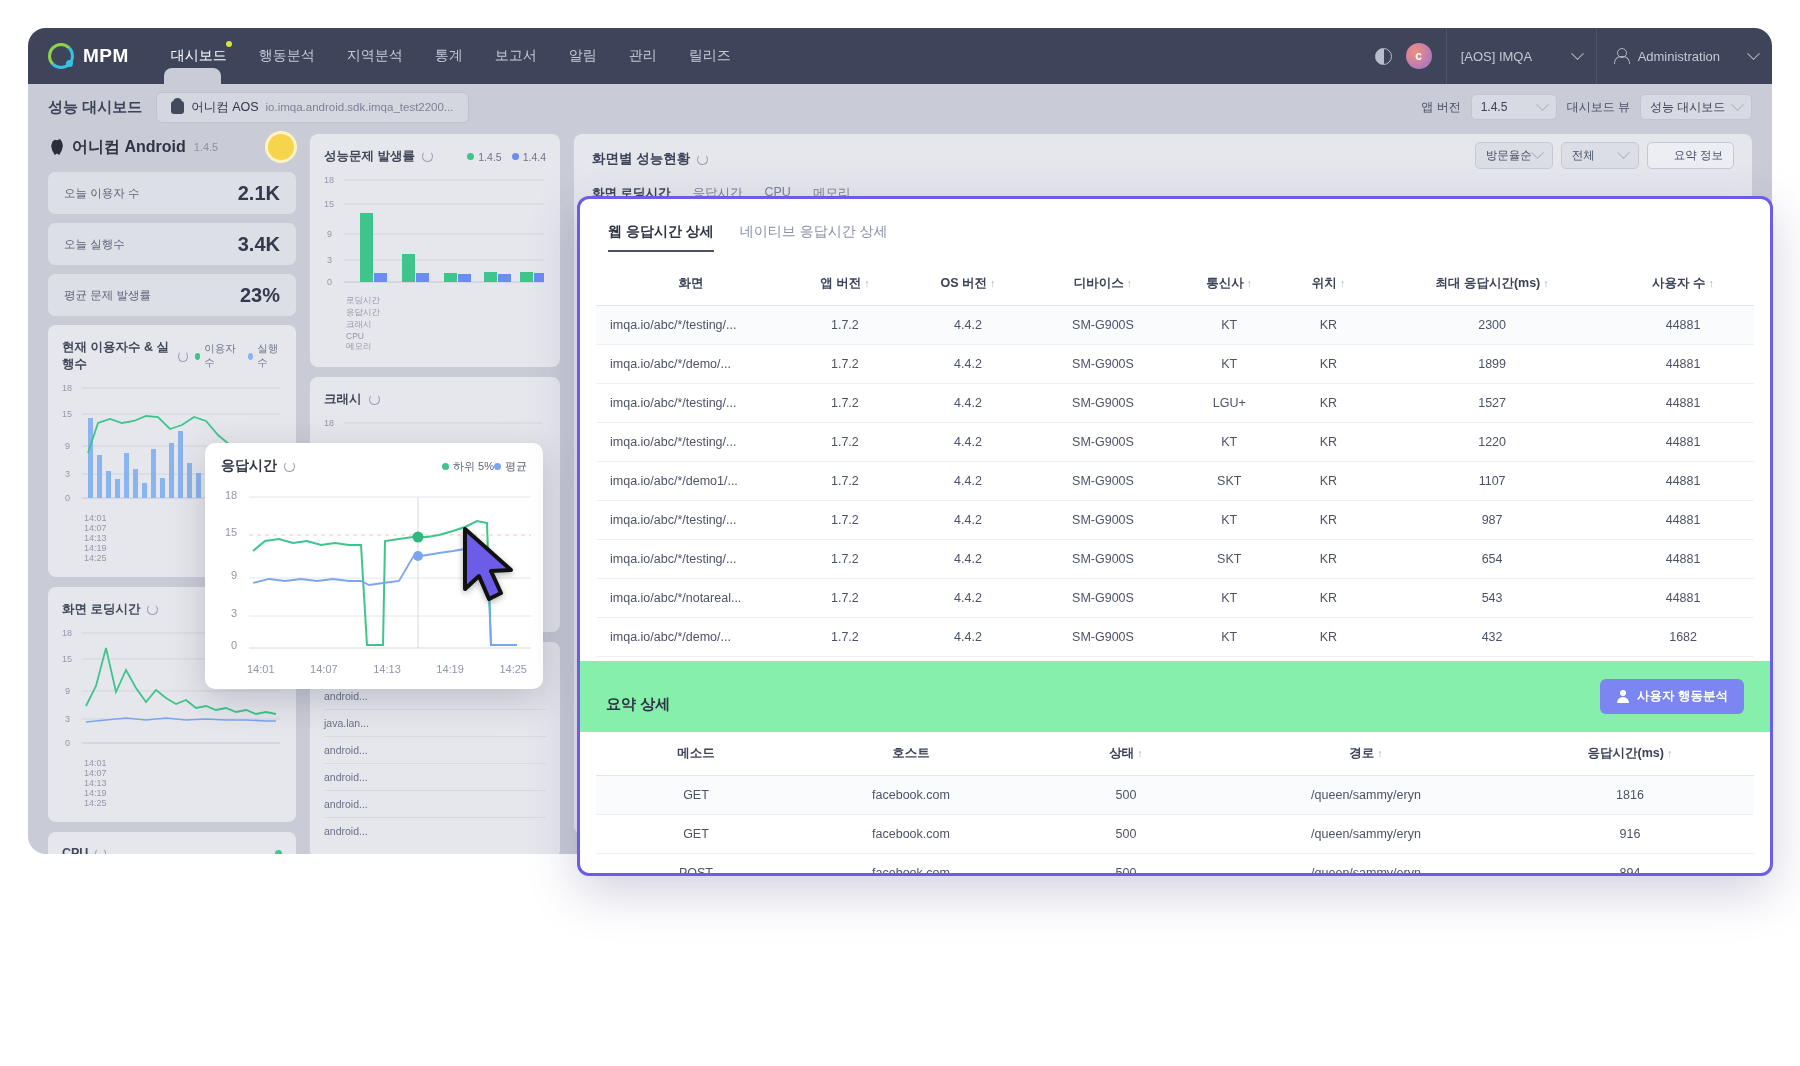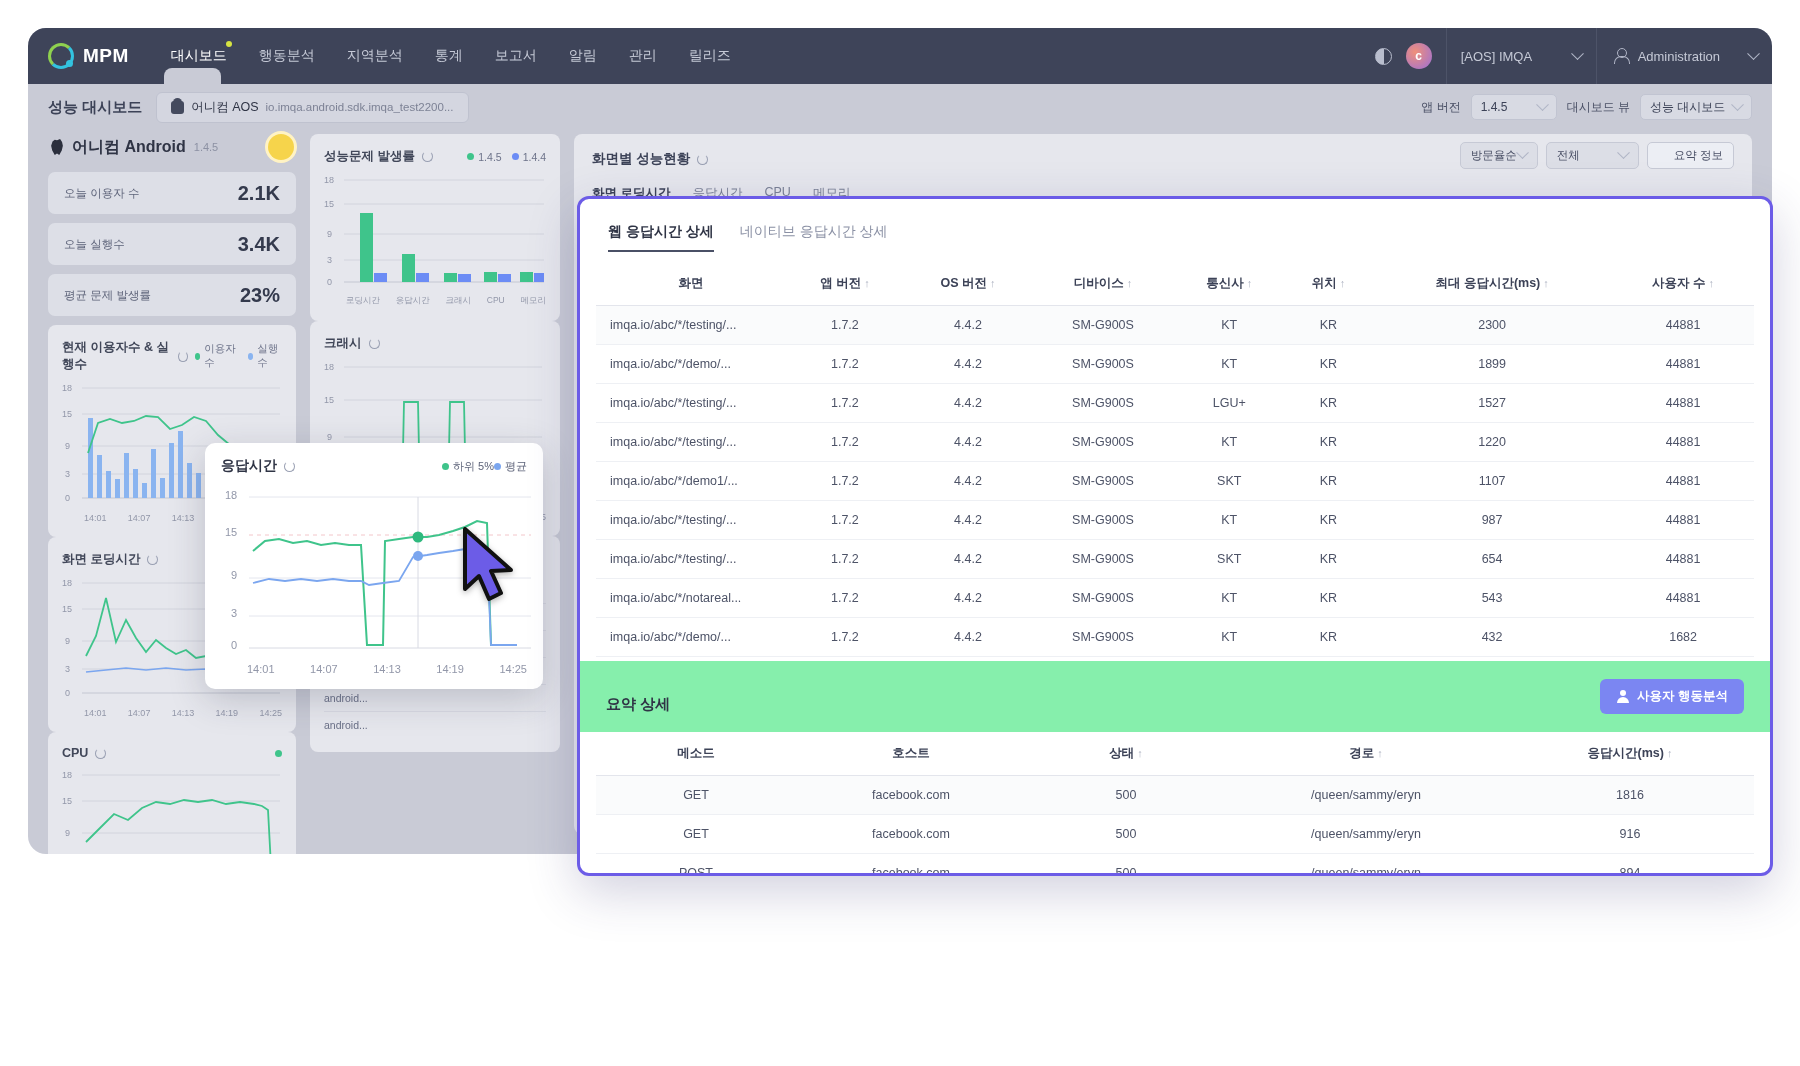--- a/index.html
+++ b/index.html
@@ -117,20 +117,21 @@
   }
 
   
   .dash-body { display:flex; gap:14px; padding:0 20px 18px 20px; }
   .col-left { width:248px; }
   .col-mid  { width:250px; }
   .col-right { flex:1; }
 
   .card {
     background:#e6e7ed; border-radius:8px; padding:14px;
+    margin-bottom:10px;
   }
   .card-head { display:flex;align-items:center;gap:7px; margin-bottom:10px; }
   .card-title { font-size:12.5px; color:#414759; font-weight:700; }
   .refresh-ic { width:11px;height:11px;border:1.5px solid #9aa0b3;border-radius:50%;border-top-color:transparent; }
   .legend { margin-left:auto; display:flex; gap:10px; align-items:center;}
   .lg { display:flex;align-items:center;gap:4px;font-size:10.5px;color:#6c7governance; }
   .lg { font-size:10.5px; color:#6c7289; display:flex; align-items:center; gap:4px;}
   .lgdot { width:7px;height:7px;border-radius:50%; }
 
   .os-row { display:flex;align-items:center;gap:8px; padding:4px 2px 12px 2px;}
@@ -146,21 +147,21 @@
     background:#dddfe7; border-radius:7px;
     height:42px; display:flex;align-items:center;
     padding:0 16px; margin-bottom:9px;
   }
   .stat-label { font-size:11.5px; color:#5d6379; }
   .stat-value { margin-left:auto; font-size:20px; font-weight:700; color:#343a4d; }
 
   
   .chart-wrap { position:relative; height:128px; }
   .axis-lbl { position:absolute; font-size:9px; color:#9297a9;text-align:center; }
-  .xlabels { display:flex; justify-content:space-between; font-size:9px; color:#9297a9; padding-left:22px; margin-top:2px;}
+  .xlabels { display:flex; justify-content:space-between; font-size:9px; color:#9297a9; padding-left:22px; margin-top:2px;flex-direction:column;}
   svg.mini { position:absolute; left:20px; top:0; }
 
   
   .panel-right { background:#e6e7ed; border-radius:8px; padding:16px 18px; min-height:700px;}
   .pr-head { display:flex; align-items:center; gap:7px; }
   .pr-title { font-size:13.5px; font-weight:700; color:#3c4257; }
   .pr-tabs { display:flex; gap:22px; margin-top:16px; }
   .pr-tab { font-size:12.5px; color:#7a8095; padding-bottom:8px; cursor:pointer; }
   .pr-tab.active { color:#3c4257; font-weight:700; border-bottom:2px solid #5a6179; }
   .pr-controls { display:flex; gap:8px; justify-content:flex-end; margin-top:-26px;}
@@ -556,21 +557,21 @@
         <div class="panel-right" style="margin-top:4px">
           <div class="pr-head">
             <span class="pr-title">화면별 성능현황</span>
             <span class="refresh-ic"></span>
           </div>
           <div class="pr-controls">
             <div class="ctrl" style="width:78px">
               <span>방문율순</span>
               <span class="chev"></span>
             </div>
-            <div class="ctrl" style="width:93px">
+            <div class="ctrl" style="width:78px">
               <span>전체</span>
               <span class="chev"></span>
             </div>
             <div class="ctrl accent" style="gap:6px">
               <span style="display:inline-block;width:10px;height:10px;border:1.4px solid #6b7governance"></span>
               <span>요약 정보</span>
             </div>
           </div>
           <div class="pr-tabs">
             <div class="pr-tab active">화면 로딩시간</div>

